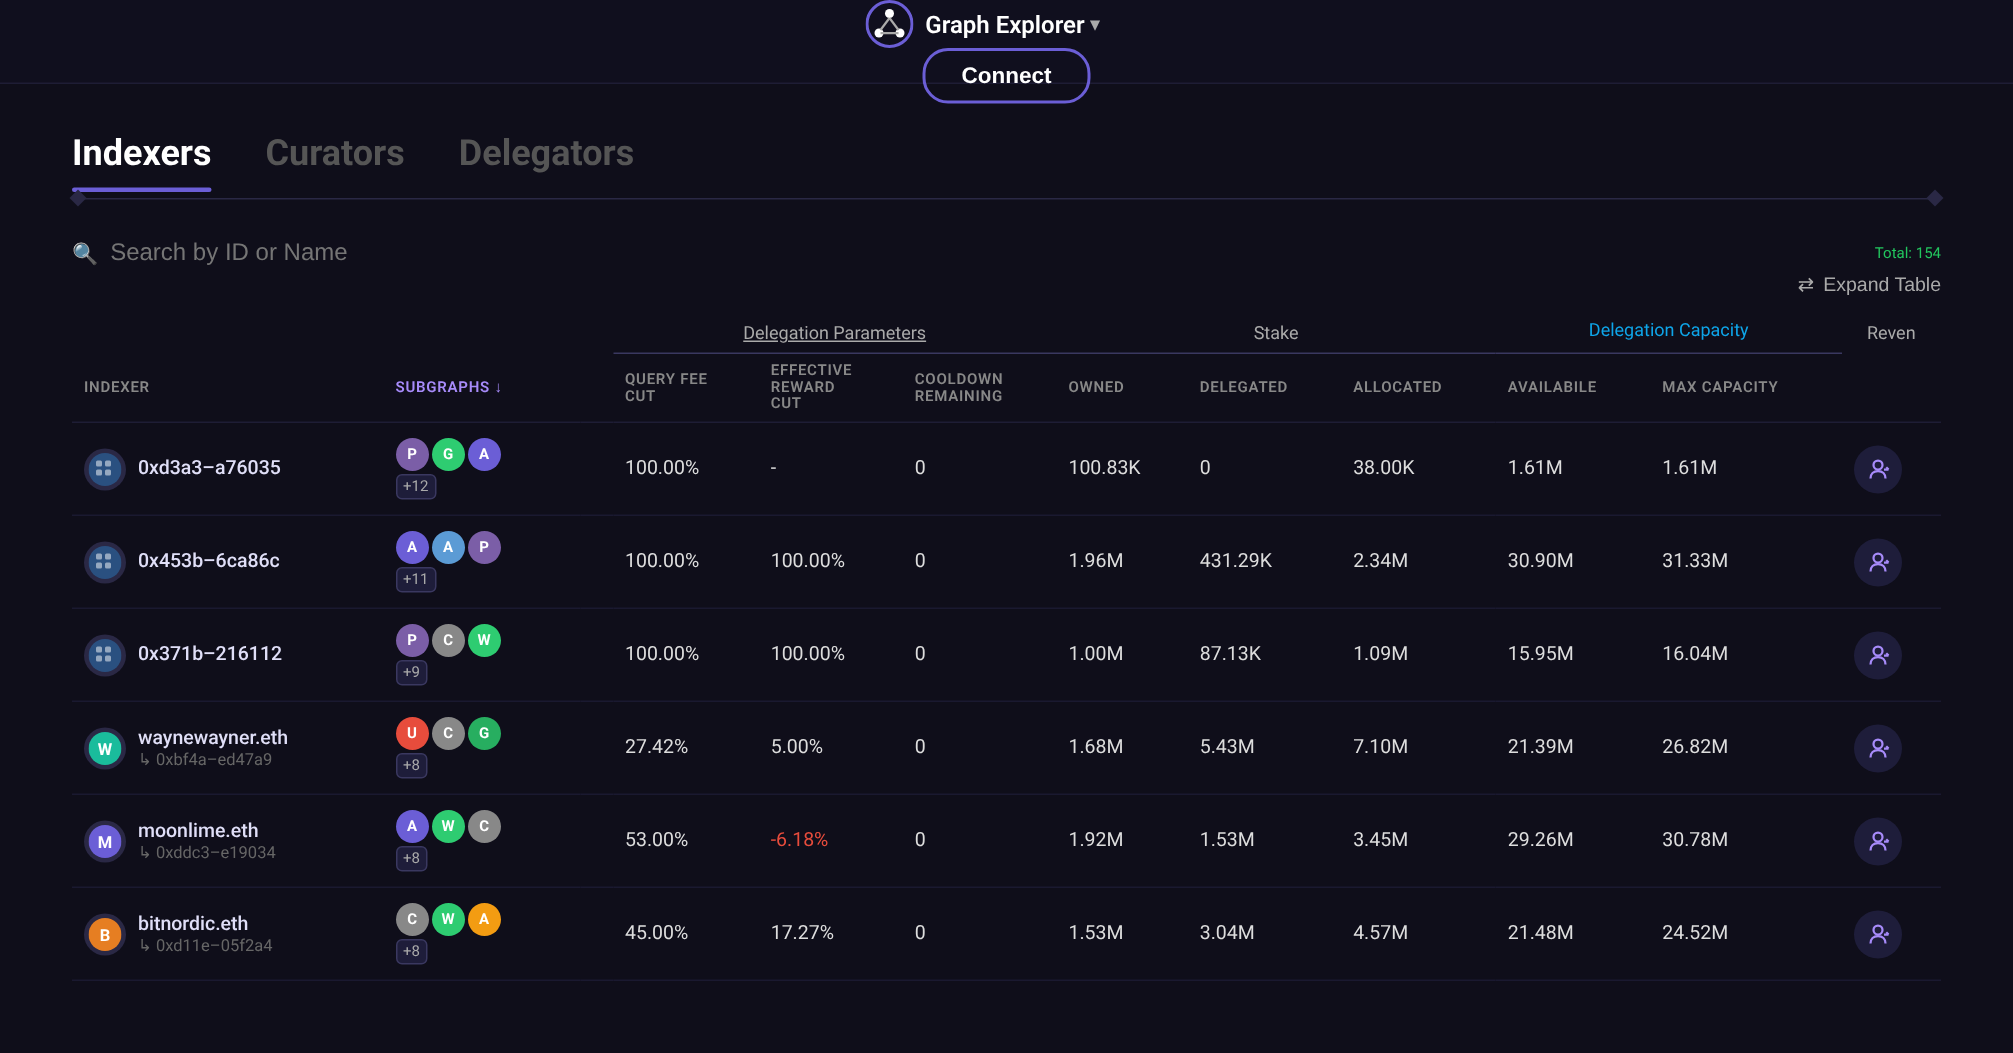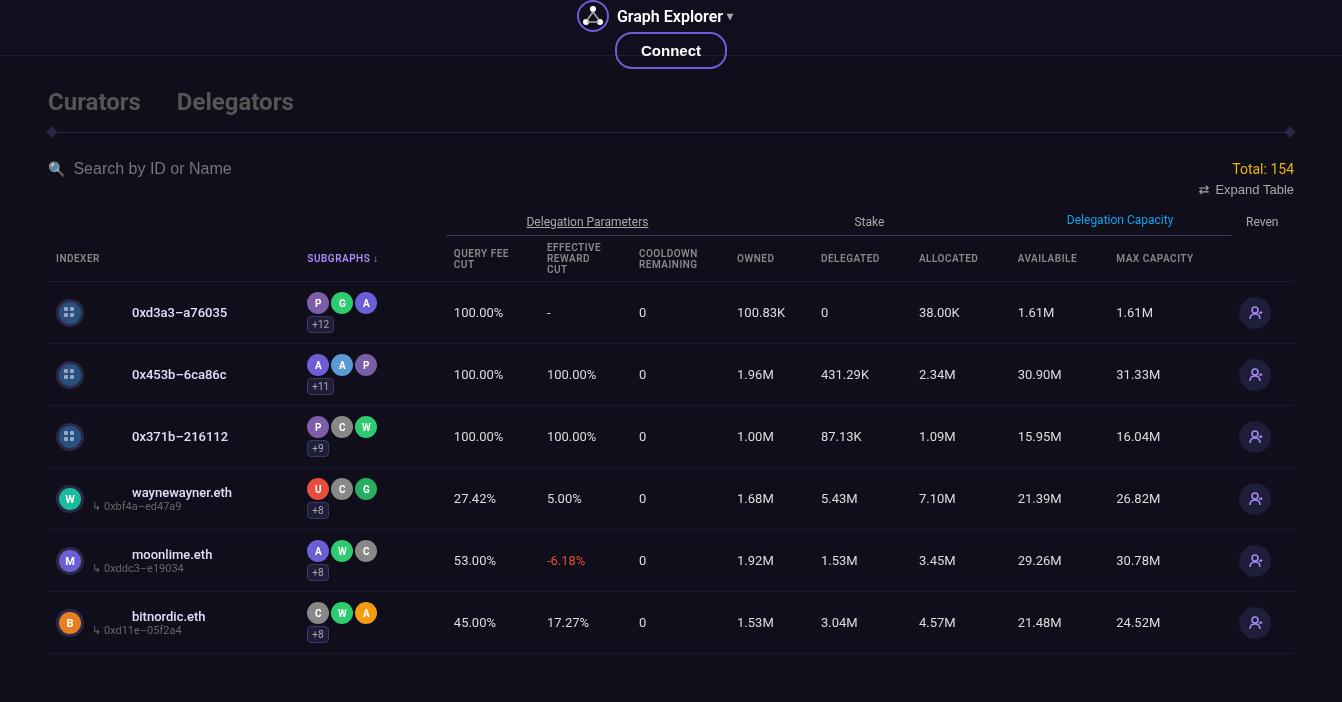--- a/index.html
+++ b/index.html
@@ -127,22 +127,22 @@
       color: #888;
       font-size: 16px;
       outline: none;
       width: 200px;
     }
     .search-icon {
       color: #888;
       font-size: 14px;
     }
     .total-text {
-      font-size: 14px;
-      color: #eab308;
+      font-size: 10px;
+      color: #22c55e;
     }
     .expand-row {
       display: flex;
       justify-content: flex-end;
       padding-bottom: 12px;
     }
     .expand-btn {
       display: flex;
       align-items: center;
       gap: 6px;
@@ -210,21 +210,20 @@
       flex-shrink: 0;
     }
     .indexer-info {
       display: flex;
       flex-direction: column;
     }
     .indexer-name {
       font-size: 13px;
       color: #e0dff8;
       font-weight: 500;
-      margin-left: 40px;
     }
     .indexer-sub {
       font-size: 11px;
       color: #666;
     }
     .subgraph-icons {
       display: flex;
       flex-wrap: wrap;
       gap: 2px;
       max-width: 80px;
@@ -284,20 +283,21 @@
       <span class="chevron">▾</span>
     </span>
   </div>
 
 
   <button class="connect-btn">Connect</button>
 </nav>
 
 <div class="tabs-section">
   <div class="tabs">
+    <div class="tab active">Indexers</div>
     <div class="tab">Curators</div>
     <div class="tab">Delegators</div>
   </div>
   <div style="display:flex;align-items:center;margin-top:0;">
     <div style="width:8px;height:8px;background:#2a2845;transform:rotate(45deg);flex-shrink:0;"></div>
     <div style="flex:1;height:1px;background:#2a2845;"></div>
     <div style="width:8px;height:8px;background:#2a2845;transform:rotate(45deg);flex-shrink:0;"></div>
   </div>
 </div>
 

